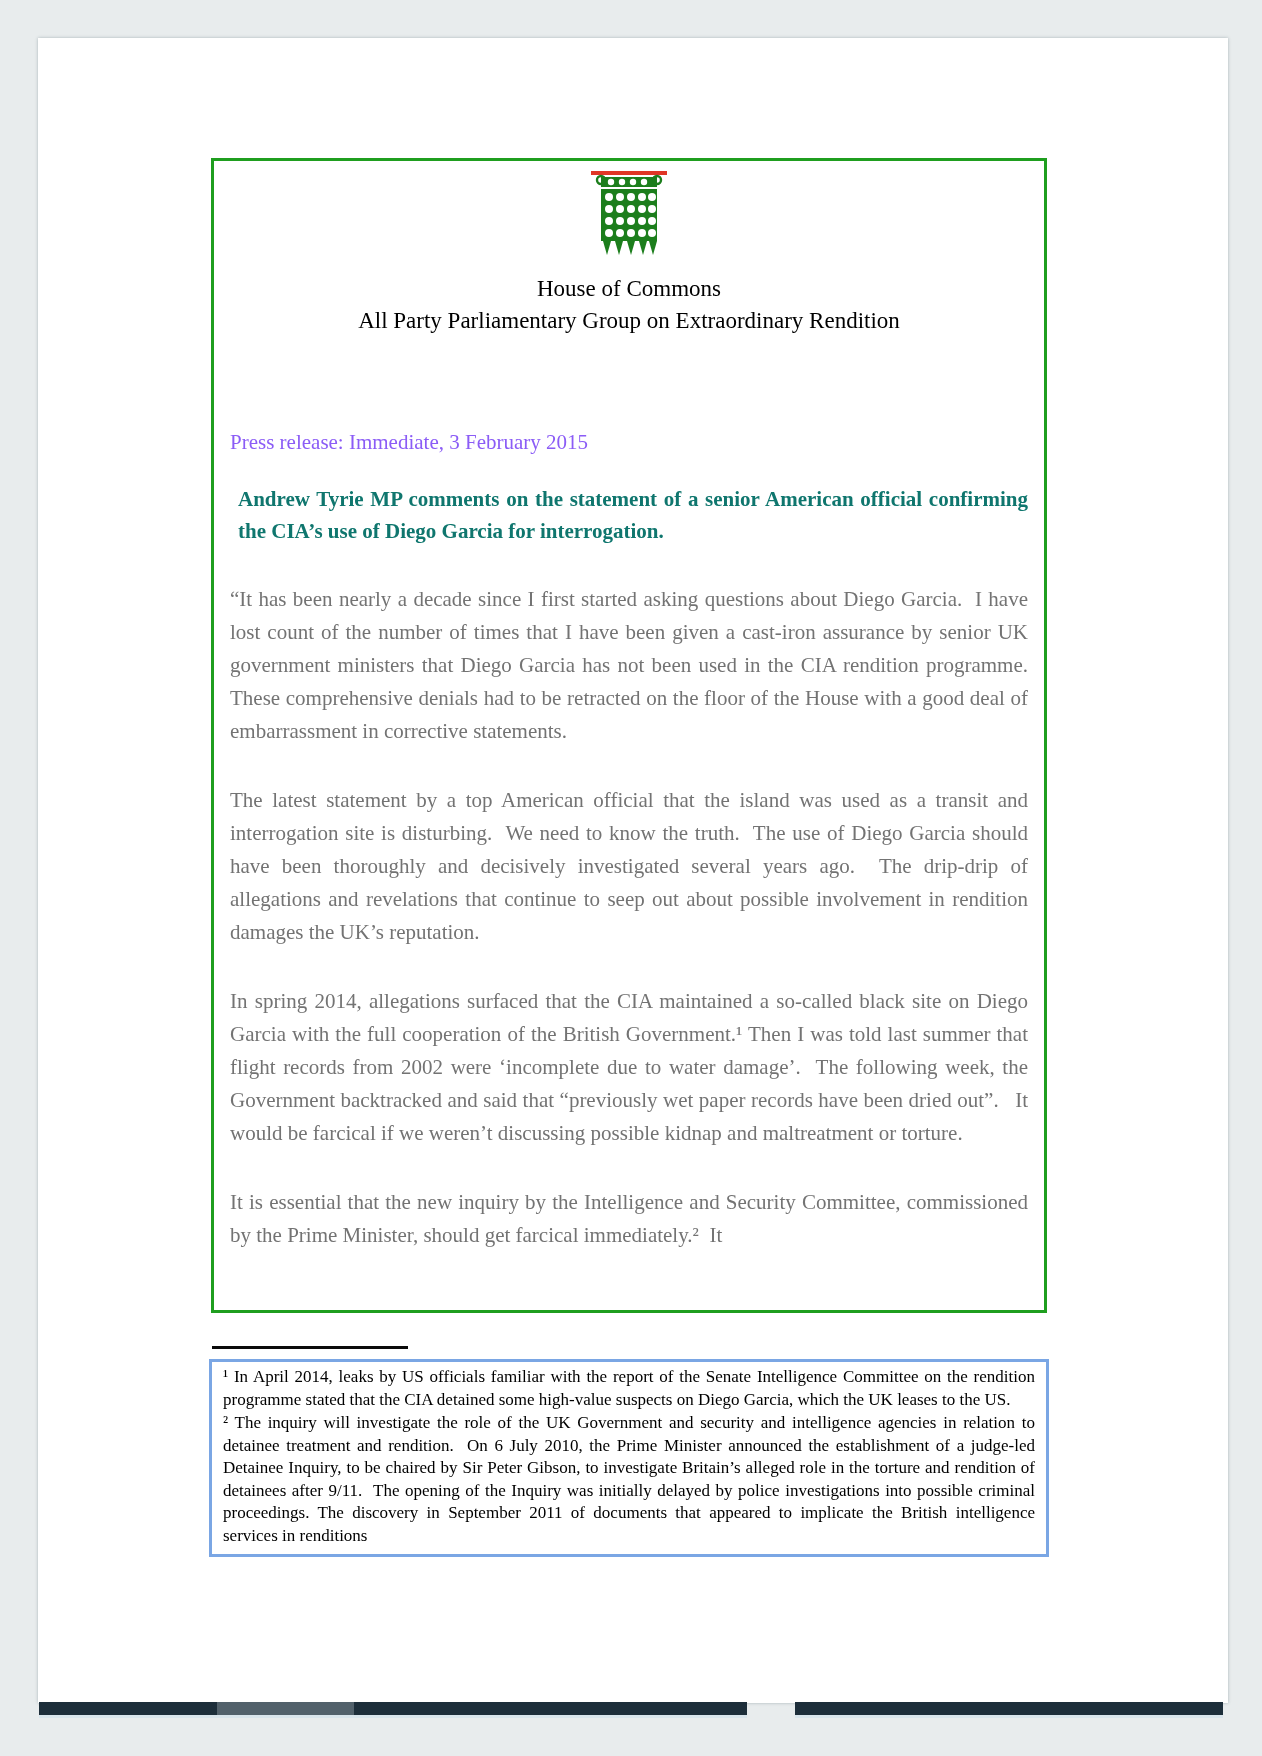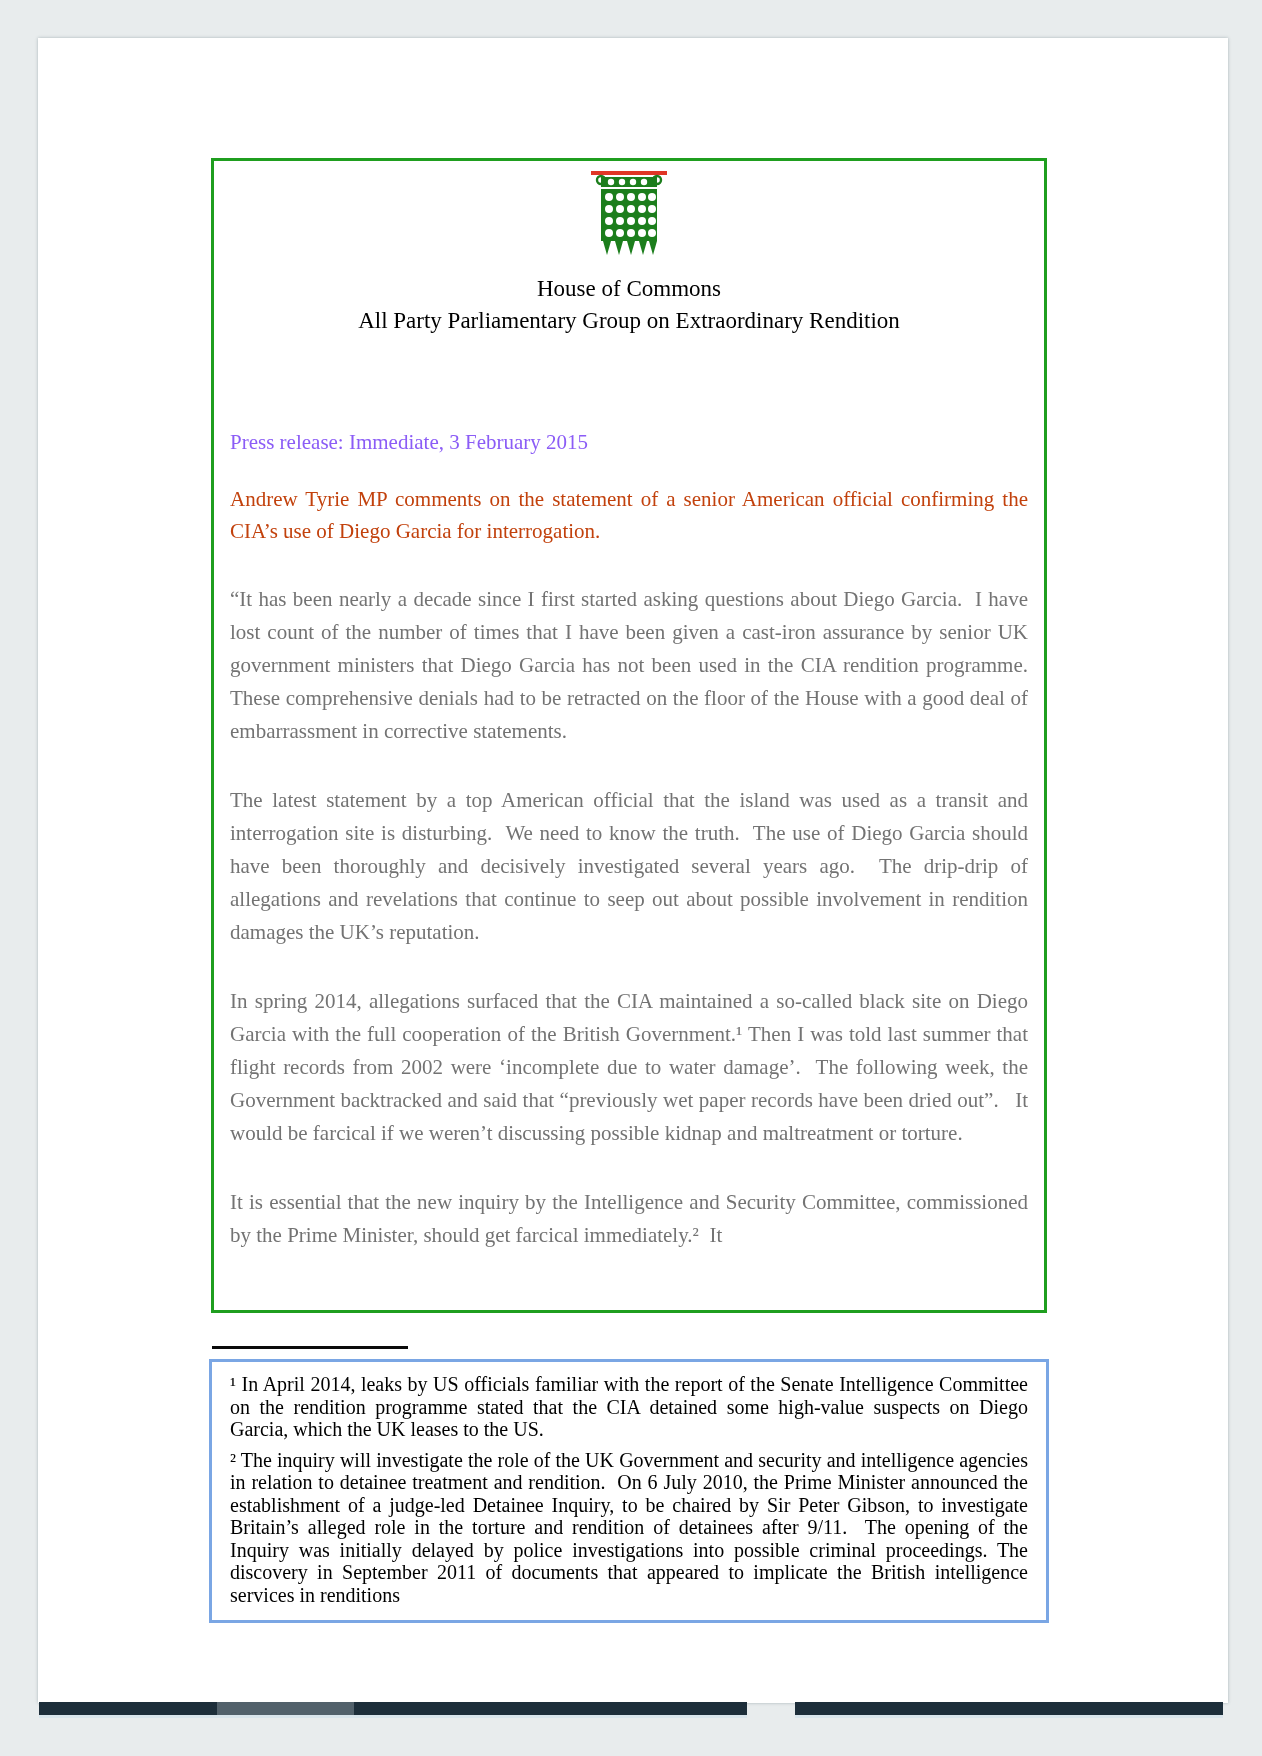--- a/index.html
+++ b/index.html
@@ -44,26 +44,26 @@
     line-height: 32px;
     color: #000;
   }
   .release-line {
     margin: 90px 0 0 0;
     font-size: 21px;
     line-height: 30px;
     color: #8b5cf6;
   }
   .headline {
-    margin: 26px 0 0 0;
+    margin: 26px 0 0 8px;
     font-size: 21px;
     line-height: 32px;
-    font-weight: normal;
+    font-weight: bold;
     text-align: justify;
-    color: #c2410c;
+    color: #0f766e;
   }
   .body-par {
     margin: 36px 0 0 0;
     font-size: 21px;
     line-height: 33px;
     text-align: justify;
     white-space: pre-wrap;
     color: #737373;
   }
   .fn-sep {
@@ -78,22 +78,22 @@
     position: absolute;
     left: 171px;
     top: 1321px;
     width: 840px;
     border: 3px solid #7aa6e4;
     box-sizing: border-box;
     background: #ffffff;
     padding: 3px 10px 6px 10px;
   }
   .fn-text {
-    margin: 8px;
-    font-size: 20px;
+    margin: 1px;
+    font-size: 17px;
     line-height: 22.5px;
     text-align: justify;
     white-space: pre-wrap;
     color: #000;
   }
   .bottom-bar-seg {
     position: absolute;
     height: 13px;
     top: 1702px;
     background: #1d2e3a;

